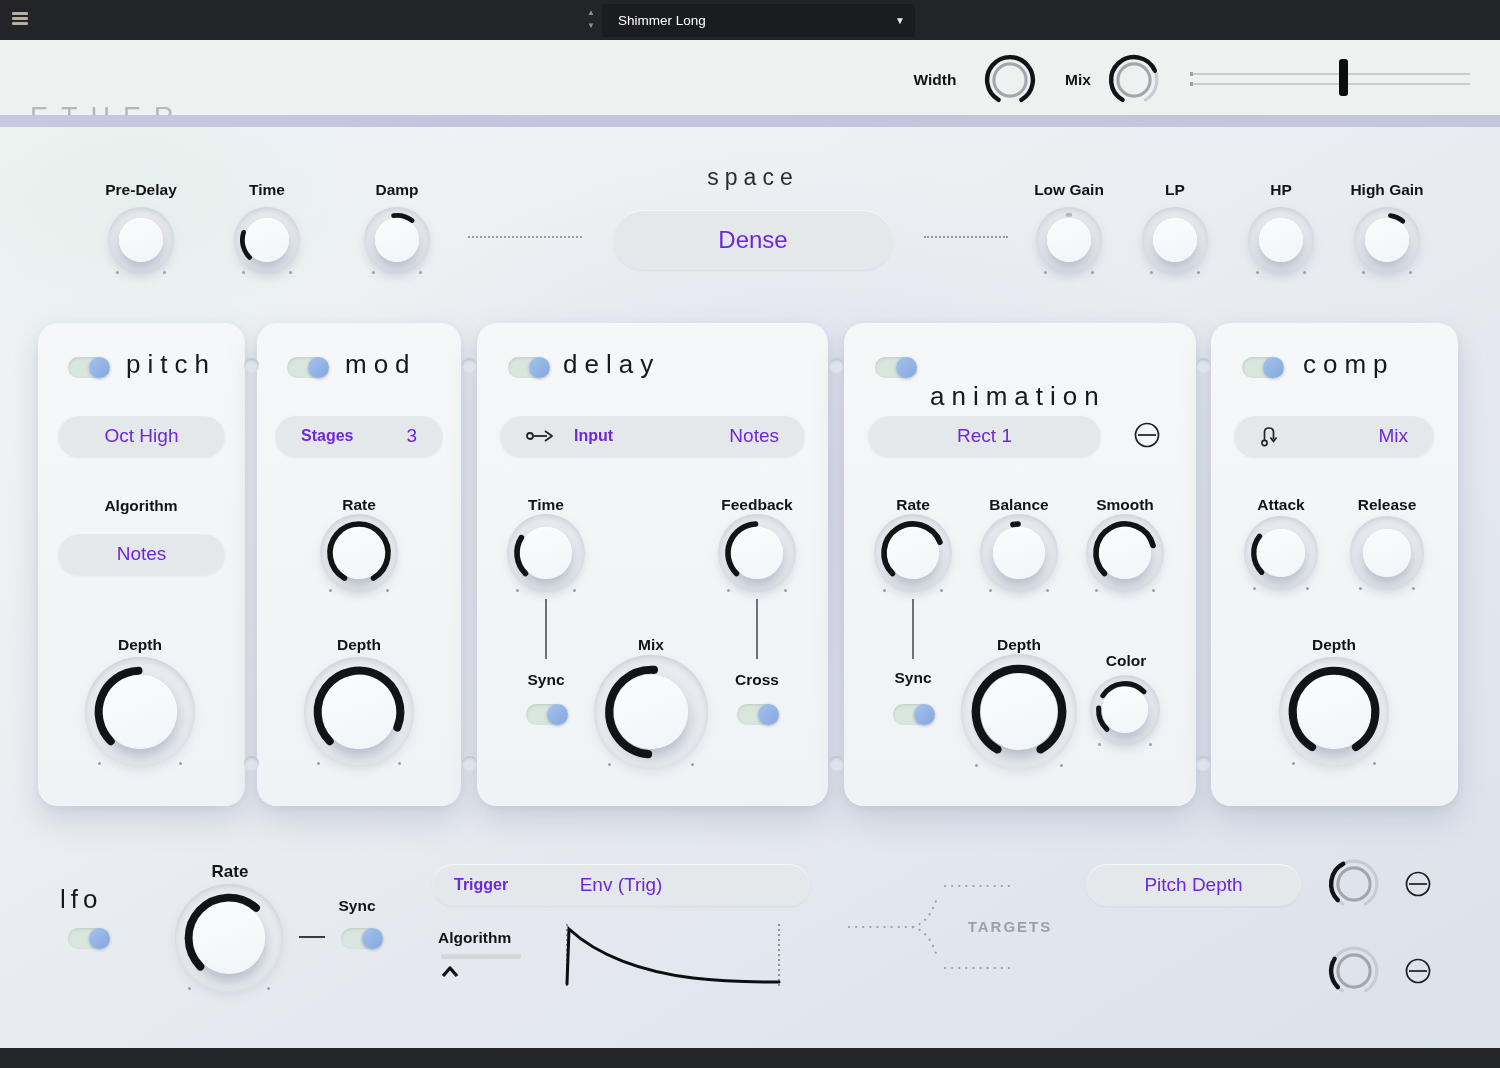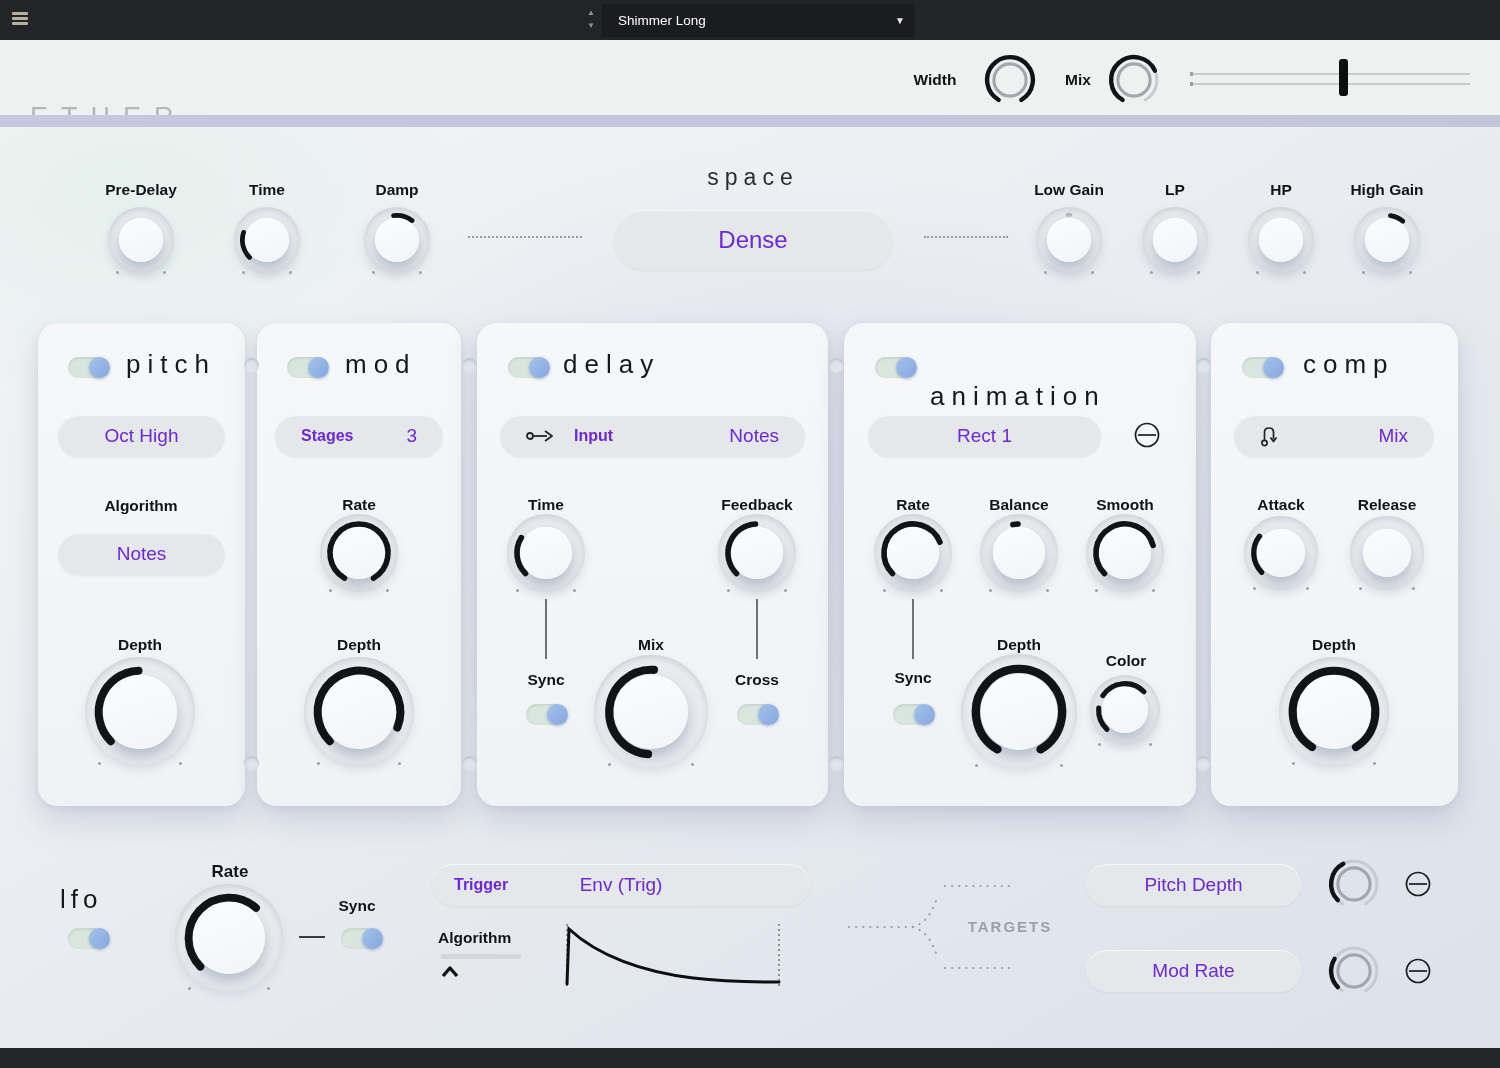--- a/index.html
+++ b/index.html
@@ -448,21 +448,20 @@
         <circle cx="50" cy="50" r="31" stroke="#a2a7ad" stroke-width="6" fill="none"></circle>
         <path d="M 18.89 81.11 A 44 44 0 0 1 29.34 11.15" stroke="#121316" stroke-width="8.5" fill="none" stroke-linecap="round"></path>
       </svg>
     </div>
   <div class="rmbtn" style="left:1404px;top:870px;">
     <svg class="icon" width="28" height="28" viewBox="0 0 28 28">
       <circle cx="14" cy="14" r="11.5" stroke="#1c1d1f" stroke-width="1.7" fill="none"></circle>
       <line x1="5" y1="14" x2="23" y2="14" stroke="#1c1d1f" stroke-width="1.7"></line>
     </svg>
   </div>
-  <div class="pill" style="left:1086px;top:950px;width:215px;height:42px;">Mod Rate</div>
   <div class="knob ring" style="left:1328px;top:945px;width:52px;height:52px;">
       <svg viewBox="0 0 100 100">
         <path d="M 28.00 88.11 A 44 44 0 1 1 72.00 88.11" stroke="#c7ccd2" stroke-width="6" fill="none" stroke-linecap="round"></path>
         <circle cx="50" cy="50" r="31" stroke="#a2a7ad" stroke-width="6" fill="none"></circle>
         <path d="M 18.89 81.11 A 44 44 0 0 1 12.69 26.68" stroke="#121316" stroke-width="8.5" fill="none" stroke-linecap="round"></path>
       </svg>
     </div>
   <div class="rmbtn" style="left:1404px;top:957px;">
     <svg class="icon" width="28" height="28" viewBox="0 0 28 28">
       <circle cx="14" cy="14" r="11.5" stroke="#1c1d1f" stroke-width="1.7" fill="none"></circle>

